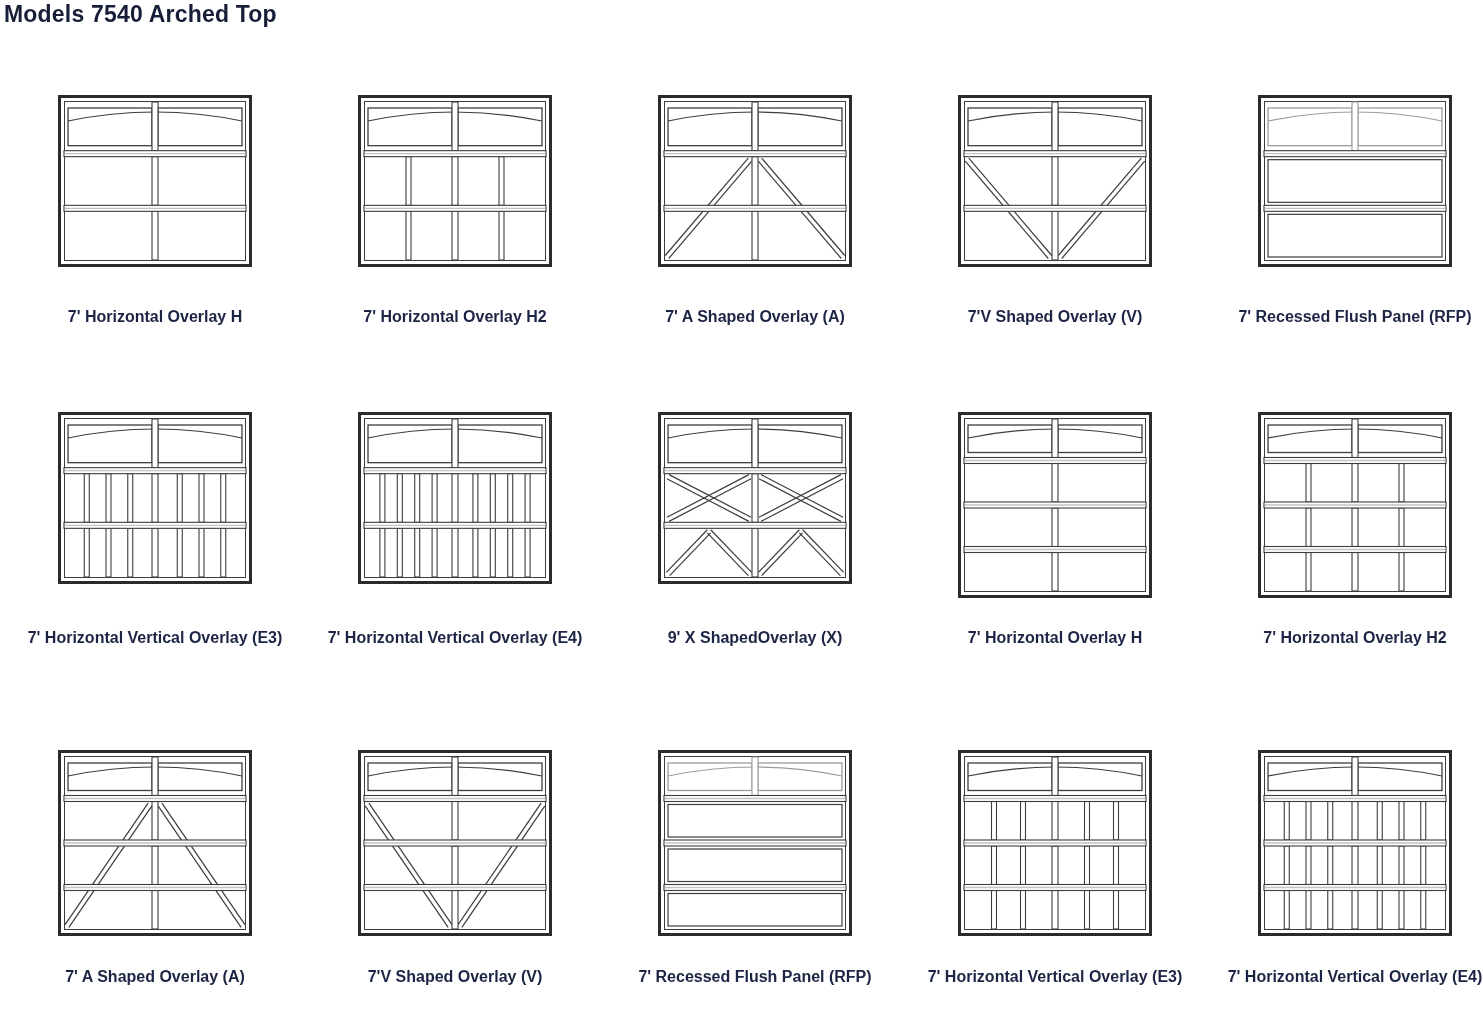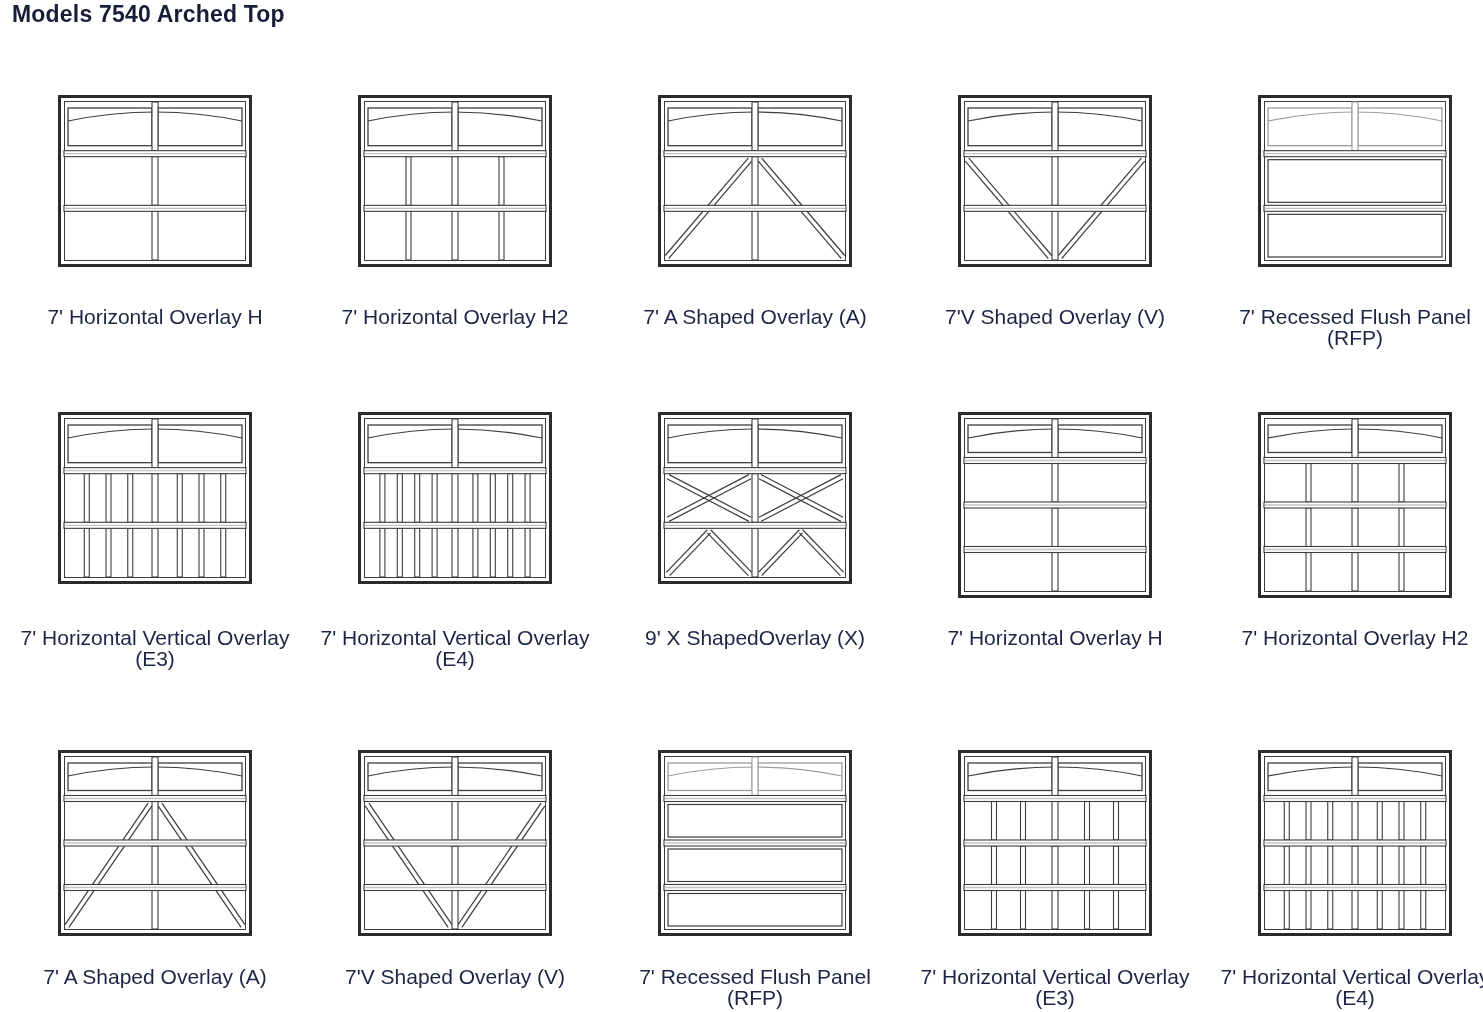--- a/index.html
+++ b/index.html
@@ -4,40 +4,40 @@
 <style>
   html, body { margin: 0; padding: 0; }
   body {
     width: 1483px; height: 1012px;
     position: relative;
     background: #ffffff;
     overflow: hidden;
     font-family: "Liberation Sans", sans-serif;
   }
   .page-title {
-    position: absolute; left: 12px; top: 1px;
+    position: absolute; left: 4px; top: 1px;
     font-size: 23px; font-weight: bold;
     color: #171e38; letter-spacing: 0.2px;
   }
   .grid-row {
     position: absolute; left: 5px; width: 1500px;
     display: flex;
   }
   #row1 { top: 95px;  height: 300px; }
   #row2 { top: 412px; height: 330px; }
   #row3 { top: 750px; height: 262px; }
   .cell {
     width: 300px; position: relative;
     display: flex; justify-content: center; align-items: flex-start;
   }
   .door svg { display: block; }
   .door-label {
     position: absolute; left: 50%; transform: translateX(-50%);
     width: 272px; text-align: center;
-    font-size: 21px; font-weight: normal; line-height: 21px;
+    font-size: 16px; font-weight: bold; line-height: 21px;
     color: #1d2545;
   }
   #row1 .door-label { top: 211px; }
   #row2 .door-label { top: 215px; }
   #row3 .door-label { top: 216px; }
 </style>
 </head>
 <body>
 
 <div class="page-title">Models 7540 Arched Top</div>

